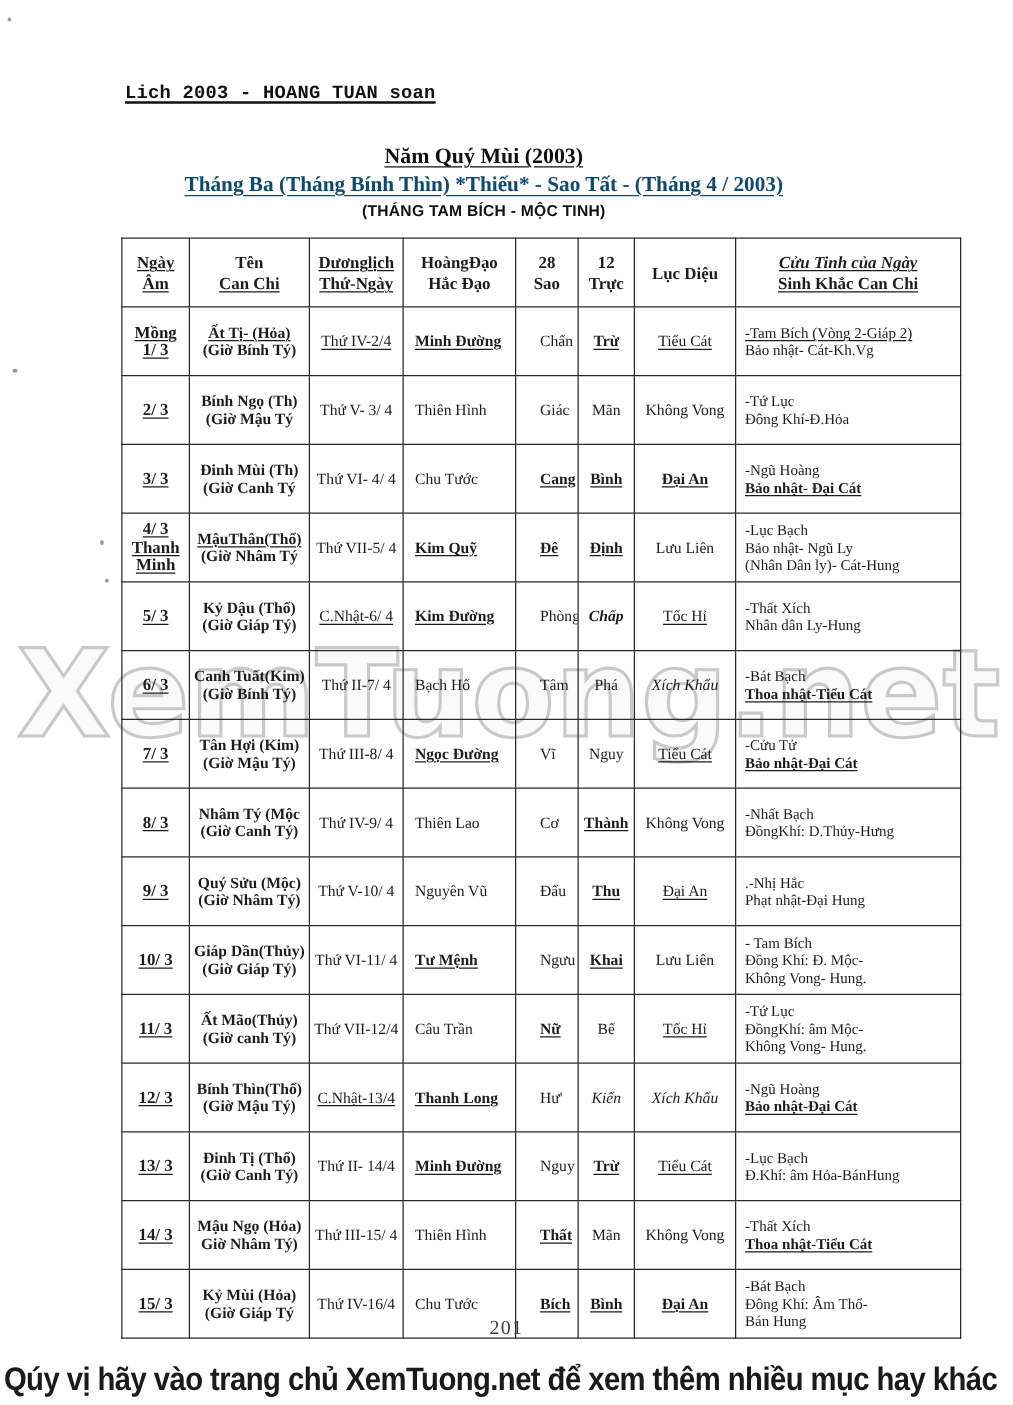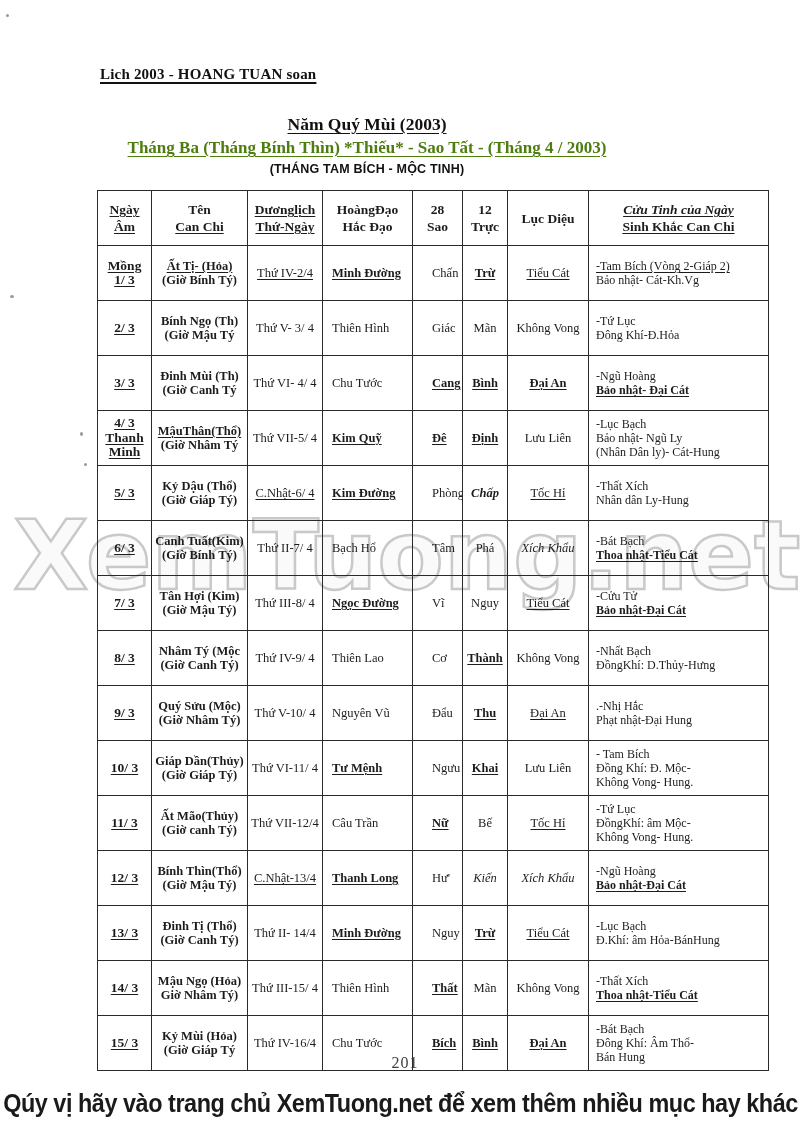--- a/index.html
+++ b/index.html
@@ -13,37 +13,37 @@
     -webkit-font-smoothing:antialiased;
   }
   .page{position:relative;width:810px;height:1124px;background:#fff;}
 
   
   .speck{position:absolute;background:#9a9a9a;border-radius:50%;}
 
   
   .doc-header{
     position:absolute;left:100px;top:66px;
-    font-family:Liberation Serif, serif;
+    font-family:Liberation Mono, monospace;
     font-weight:bold;font-size:15px;letter-spacing:.2px;
     text-decoration:underline;text-underline-offset:3px;text-decoration-thickness:2px;
     color:#111;
   }
 
   
-  .titles{position:absolute;left:0;top:114px;width:734px;text-align:center;z-index:3;}
+  .titles{position:absolute;left:0;top:114px;width:734px;text-align:center;z-index:3;padding-left:20px;}
   .title-1{
     font-size:17.5px;font-weight:bold;
     text-decoration:underline;text-underline-offset:3px;
     margin-bottom:3px;color:#111;
   }
   .title-2{
     font-size:17px;font-weight:bold;
     text-decoration:underline;text-underline-offset:3px;
-    margin-bottom:4px;color:#4d7c0f;
+    margin-bottom:4px;color:#0c4a6e;
   }
   .title-3{
     font-family:Liberation Sans, sans-serif;
     font-size:12.5px;font-weight:bold;color:#111;letter-spacing:.2px;
   }
 
   
   .watermark{
     position:absolute;left:-8px;top:498px;width:830px;
     z-index:1;

